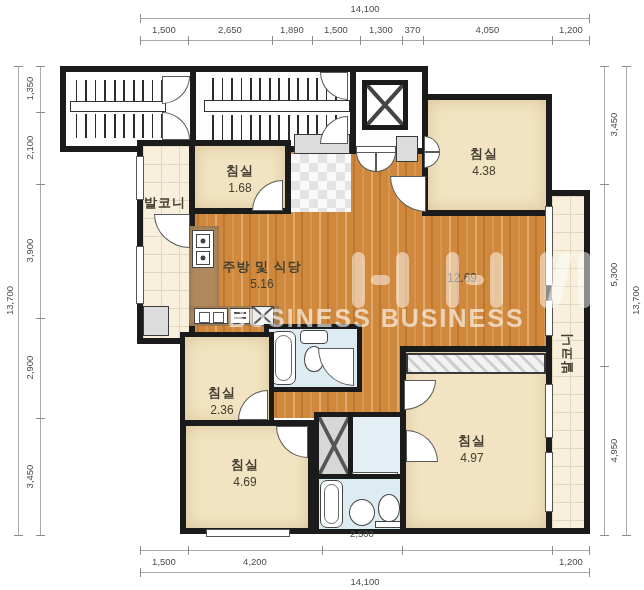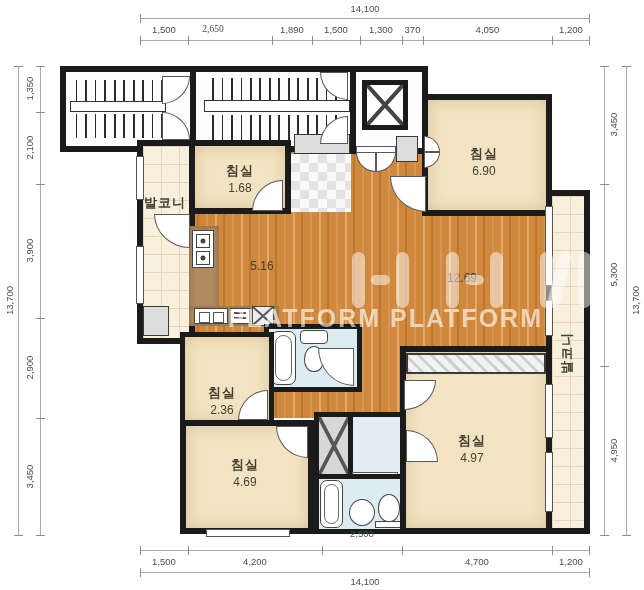--- a/index.html
+++ b/index.html
@@ -159,26 +159,27 @@
   <div class="abs door" style="left:276px;top:426px;width:32px;height:32px;border-radius:0 0 0 100%;"></div>
   <div class="abs door" style="left:404px;top:380px;width:32px;height:30px;border-radius:0 0 100% 0;"></div>
   <div class="abs door" style="left:406px;top:430px;width:32px;height:32px;border-radius:0 100% 0 0;"></div>
 
   <div class="abs rlabel" style="left:192px;top:162px;">
     <div class="rname">침실</div>
     <div class="rarea">1.68</div>
   </div>
   <div class="abs rlabel" style="left:436px;top:145px;">
     <div class="rname">침실</div>
-    <div class="rarea">6.90</div>
+    <div class="rarea">4.38</div>
   </div>
   <div class="abs rlabel" style="left:117px;top:194px;">
     <div class="rname">발코니</div>
   </div>
   <div class="abs rlabel" style="left:214px;top:258px;">
+    <div class="rname">주방 및 식당</div>
     <div class="rarea">5.16</div>
   </div>
   <div class="abs rlabel" style="left:414px;top:270px;">
     <div class="rarea">12.69</div>
   </div>
   <div class="abs rlabel" style="left:174px;top:384px;">
     <div class="rname">침실</div>
     <div class="rarea">2.36</div>
   </div>
   <div class="abs rlabel" style="left:197px;top:456px;">
@@ -195,28 +196,28 @@
 
   <div class="abs wmbar wm" style="left:352px;top:252px;width:13px;height:56px;"></div>
   <div class="abs wmbar wm" style="left:371px;top:275px;width:19px;height:10px;"></div>
   <div class="abs wmbar wm" style="left:396px;top:252px;width:13px;height:56px;"></div>
   <div class="abs wmbar wm" style="left:446px;top:252px;width:13px;height:56px;"></div>
   <div class="abs wmbar wm" style="left:465px;top:275px;width:19px;height:10px;"></div>
   <div class="abs wmbar wm" style="left:490px;top:252px;width:13px;height:56px;"></div>
   <div class="abs wmbar wm" style="left:540px;top:252px;width:13px;height:56px;"></div>
   <div class="abs wmbar wm" style="left:553px;top:252px;width:13px;height:56px;transform:skewX(-14deg);"></div>
   <div class="abs wmbar wm" style="left:578px;top:252px;width:13px;height:56px;"></div>
-  <div class="abs wm" style="left:228px;top:304px;font-size:25px;font-weight:bold;letter-spacing:2px;white-space:nowrap;">PLATFORM PLATFORM</div>
+  <div class="abs wm" style="left:228px;top:304px;font-size:25px;font-weight:bold;letter-spacing:2px;white-space:nowrap;">BUSINESS BUSINESS</div>
 
   <div class="abs dimtxt" style="left:320px;top:3px;width:90px;">14,100</div>
   <div class="abs dimline" style="left:140px;top:18px;width:450px;height:1px;"></div>
   <div class="abs tickv" style="left:140px;top:14px;"></div>
   <div class="abs tickv" style="left:589px;top:14px;"></div>
   <div class="abs dimtxt" style="left:140px;top:24px;width:48px;">1,500</div>
-  <div class="abs dimtxt" style="left:171px;top:24px;width:84px;font-family:Liberation Serif, serif;">2,650</div>
+  <div class="abs dimtxt" style="left:188px;top:24px;width:84px;">2,650</div>
   <div class="abs dimtxt" style="left:272px;top:24px;width:40px;">1,890</div>
   <div class="abs dimtxt" style="left:312px;top:24px;width:48px;">1,500</div>
   <div class="abs dimtxt" style="left:360px;top:24px;width:42px;">1,300</div>
   <div class="abs dimtxt" style="left:402px;top:24px;width:21px;">370</div>
   <div class="abs dimtxt" style="left:423px;top:24px;width:129px;">4,050</div>
   <div class="abs dimtxt" style="left:552px;top:24px;width:38px;">1,200</div>
   <div class="abs dimline" style="left:140px;top:40px;width:450px;height:1px;"></div>
   <div class="abs tickv" style="left:140px;top:36px;"></div>
   <div class="abs tickv" style="left:188px;top:36px;"></div>
   <div class="abs tickv" style="left:272px;top:36px;"></div>
@@ -230,21 +231,20 @@
   <div class="abs dimline" style="left:140px;top:550px;width:450px;height:1px;"></div>
   <div class="abs tickv" style="left:140px;top:546px;"></div>
   <div class="abs tickv" style="left:188px;top:546px;"></div>
   <div class="abs tickv" style="left:322px;top:546px;"></div>
   <div class="abs tickv" style="left:402px;top:546px;"></div>
   <div class="abs tickv" style="left:552px;top:546px;"></div>
   <div class="abs tickv" style="left:589px;top:546px;"></div>
   <div class="abs dimtxt" style="left:140px;top:556px;width:48px;">1,500</div>
   <div class="abs dimtxt" style="left:188px;top:556px;width:134px;">4,200</div>
   <div class="abs dimtxt" style="left:322px;top:528px;width:80px;">2,500</div>
-  <div class="abs dimtxt" style="left:402px;top:556px;width:150px;">4,700</div>
   <div class="abs dimtxt" style="left:552px;top:556px;width:38px;">1,200</div>
   <div class="abs dimline" style="left:140px;top:572px;width:450px;height:1px;"></div>
   <div class="abs tickv" style="left:140px;top:568px;"></div>
   <div class="abs tickv" style="left:589px;top:568px;"></div>
   <div class="abs dimtxt" style="left:320px;top:576px;width:90px;">14,100</div>
 
   <div class="abs dimtxt vert" style="left:-26px;top:295px;width:70px;">13,700</div>
   <div class="abs dimline" style="left:18px;top:66px;width:1px;height:470px;"></div>
   <div class="abs tickh" style="left:14px;top:66px;"></div>
   <div class="abs tickh" style="left:14px;top:535px;"></div>

